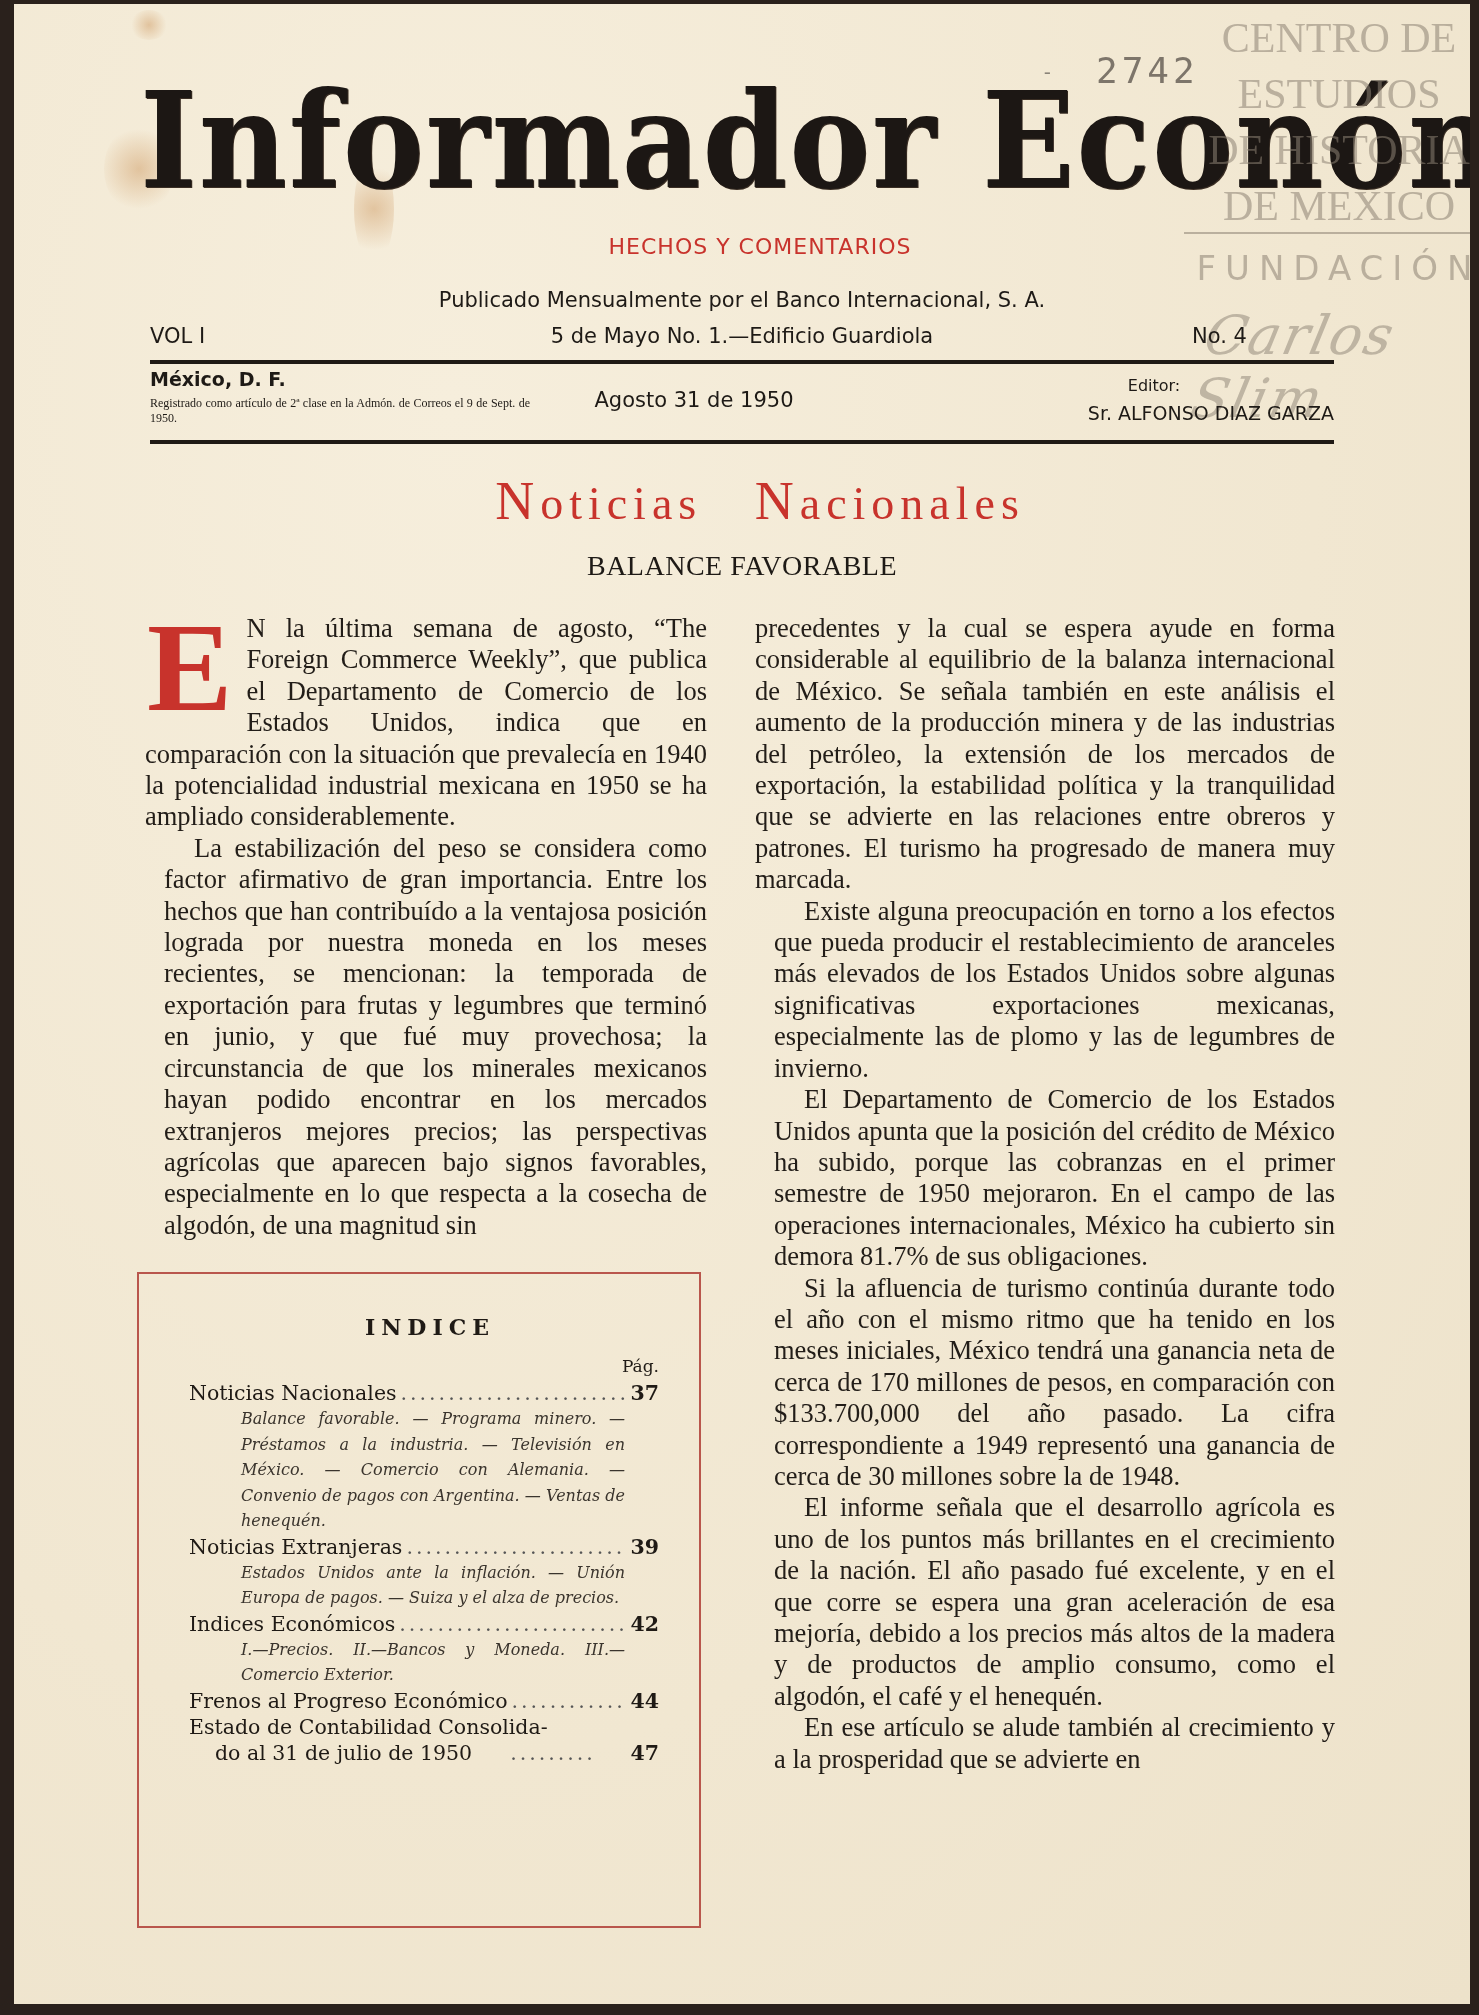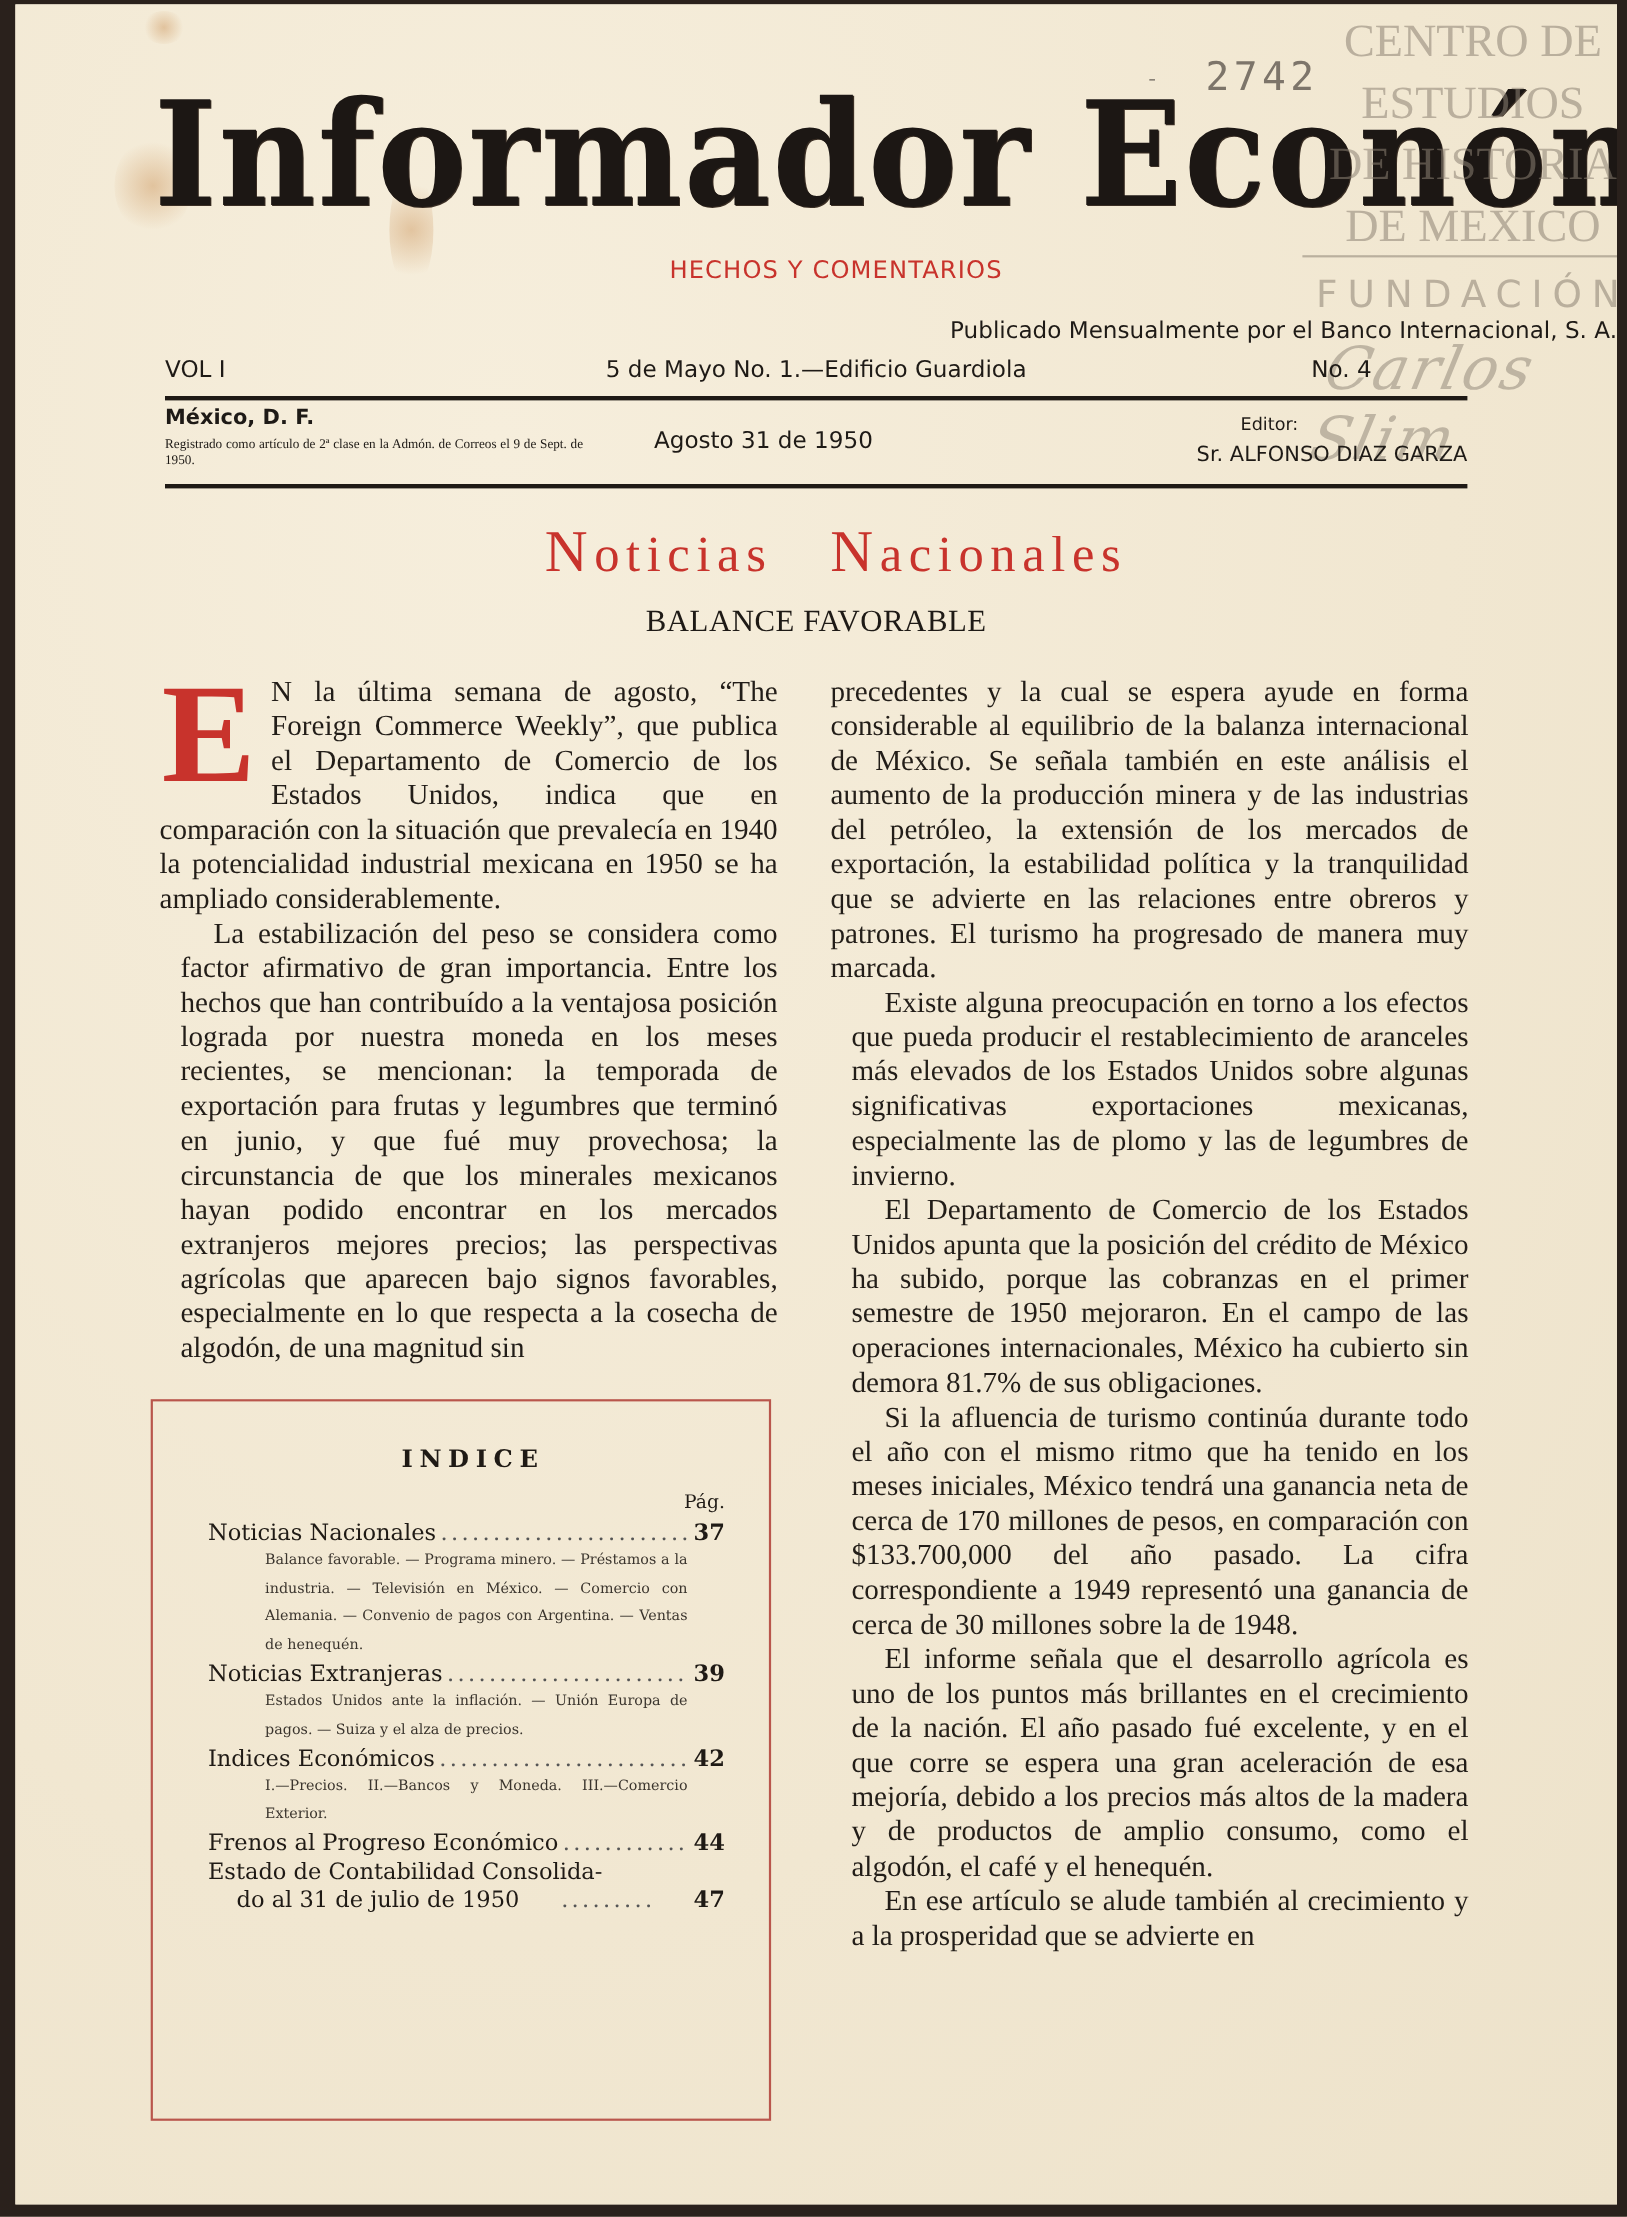--- a/index.html
+++ b/index.html
@@ -32,21 +32,21 @@
   .stamp-dash { left: 1030px; top: 56px; font-size: 20px; color: #8a8378; }
 
   
   .wm { color: rgba(140,130,115,0.55); font-family: "Liberation Serif", serif; text-align: center; }
   .wm-block { left: 1180px; top: 6px; width: 290px; font-size: 42px; line-height: 56px; }
   .wm-line { left: 1170px; top: 228px; width: 300px; height: 2px; background: rgba(140,130,115,0.55); }
   .wm-fund { left: 1180px; top: 244px; width: 290px; font-family: "DejaVu Sans", sans-serif; font-size: 34px; letter-spacing: 9px; font-weight: normal; }
   .wm-sig { left: 1185px; top: 300px; font-family: "DejaVu Serif", serif; font-style: italic; font-size: 54px; color: rgba(140,130,115,0.5); letter-spacing: 2px; transform: skewX(-12deg); }
 
   .hechos { left: 0; width: 1456px; top: 230px; text-align: center; font-size: 22px; letter-spacing: 1px; }
-  .pub { left: 0; width: 1456px; top: 284px; text-align: right; font-size: 21px; }
+  .pub { left: 0; width: 1456px; top: 284px; text-align: center; font-size: 21px; }
   .vol { left: 136px; top: 320px; font-size: 21px; }
   .addr { left: 0; width: 1456px; top: 320px; text-align: center; font-size: 21px; }
   .no { left: 1178px; top: 320px; width: 76px; text-align: left; font-size: 21px; }
   .rule { left: 136px; width: 1184px; height: 4px; background: #1f1a15; }
   .r1 { top: 356px; }
   .r2 { top: 436px; }
   .mexico { left: 136px; top: 364px; font-size: 19px; font-weight: bold; }
   .reg { left: 136px; top: 392px; font-size: 12px; line-height: 15px; width: 380px; text-align: justify; }
   .fecha { left: 0; width: 1360px; top: 384px; text-align: center; font-size: 21px; }
   .editor-lbl { left: 1040px; top: 372px; width: 200px; text-align: center; font-size: 16px; }
@@ -69,21 +69,21 @@
   
   .indice { left: 123px; top: 1268px; width: 564px; height: 656px; border: 2px solid #b9564c; }
   .indice-title { position: absolute; left: 0; width: 100%; top: 40px; text-align: center; font-family: "DejaVu Serif", serif; font-weight: bold; font-size: 22px; letter-spacing: 6px; color: #1f1a15; padding-left: 22px; }
   .pag { position: absolute; right: 40px; top: 82px; font-family: "DejaVu Serif", serif; font-size: 17px; color: #1f1a15; }
   .toc { position: absolute; left: 50px; top: 106px; width: 470px; font-family: "DejaVu Serif", serif; color: #1f1a15; }
   .toc-entry { position: relative; }
   .toc-head { display: flex; font-size: 20.5px; line-height: 26px; }
   .toc-head .t { white-space: nowrap; }
   .toc-head .dots { flex: 1; overflow: hidden; white-space: nowrap; color: #555; letter-spacing: 3px; padding: 0 4px; }
   .toc-head .p { width: 32px; text-align: right; font-weight: bold; }
-  .toc-sub { font-size: 13px; line-height: 25.5px; padding-left: 52px; padding-right: 34px; color: #3a342d; text-align: justify; }
+  .toc-sub { font-style: italic; font-size: 16px; line-height: 25.5px; padding-left: 52px; padding-right: 34px; color: #3a342d; text-align: justify; }
   .toc-head2 { font-size: 20.5px; line-height: 26px; }
   .toc-head2 .l2 { display: flex; padding-left: 26px; gap: 34px; }
 </style>
 </head>
 <body>
 
 <div class="page">
 
   <div class="stain" style="left:90px;top:120px;width:70px;height:90px;"></div>
   <div class="stain" style="left:340px;top:150px;width:40px;height:110px;"></div>

